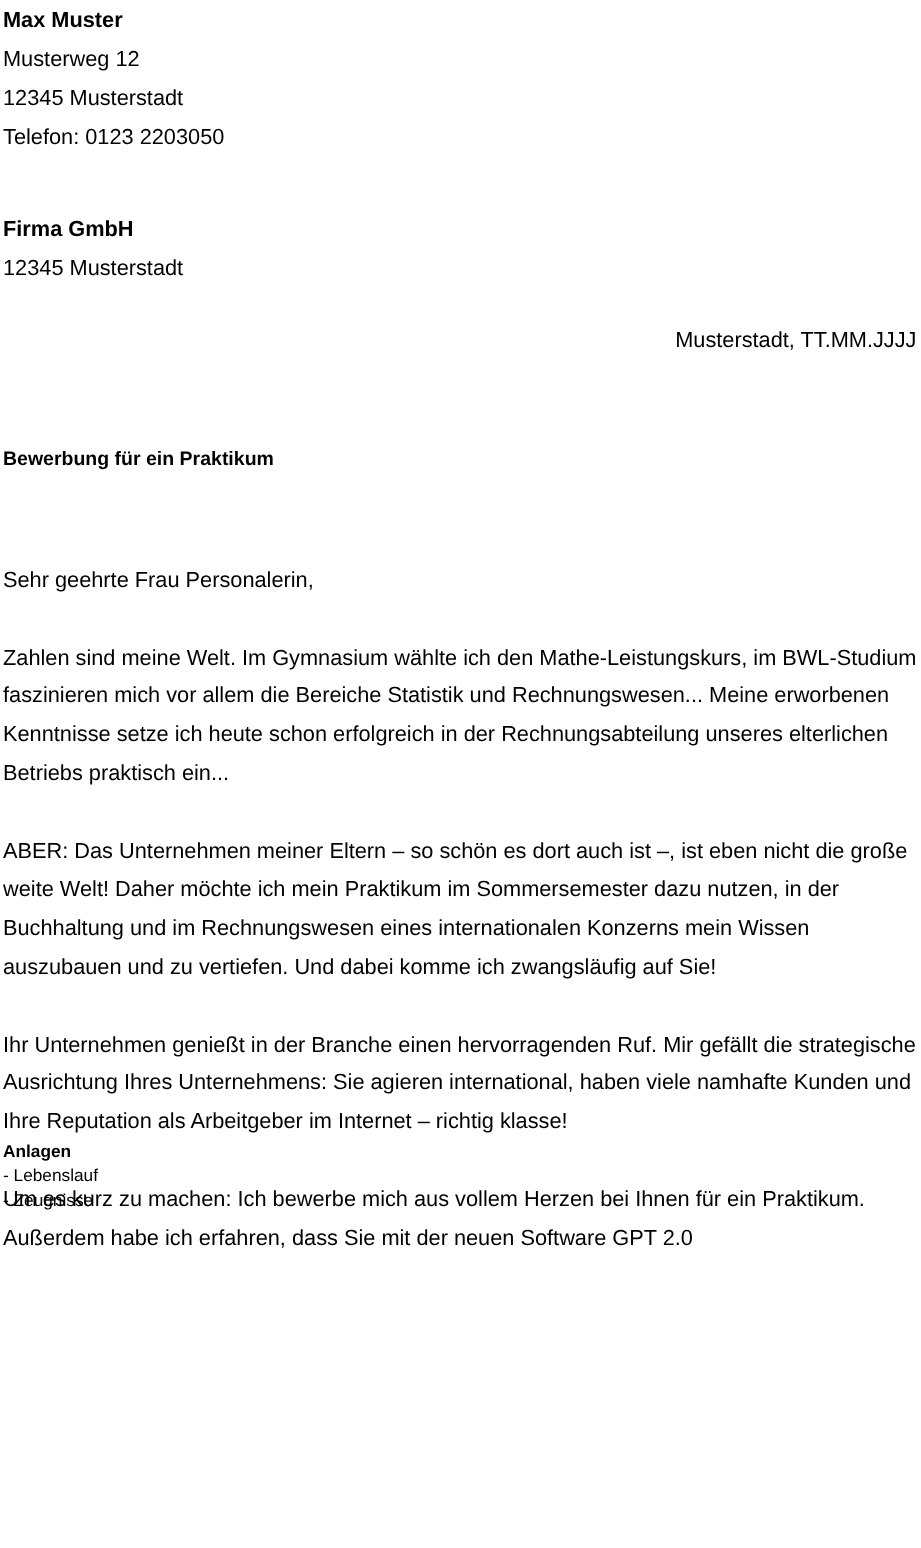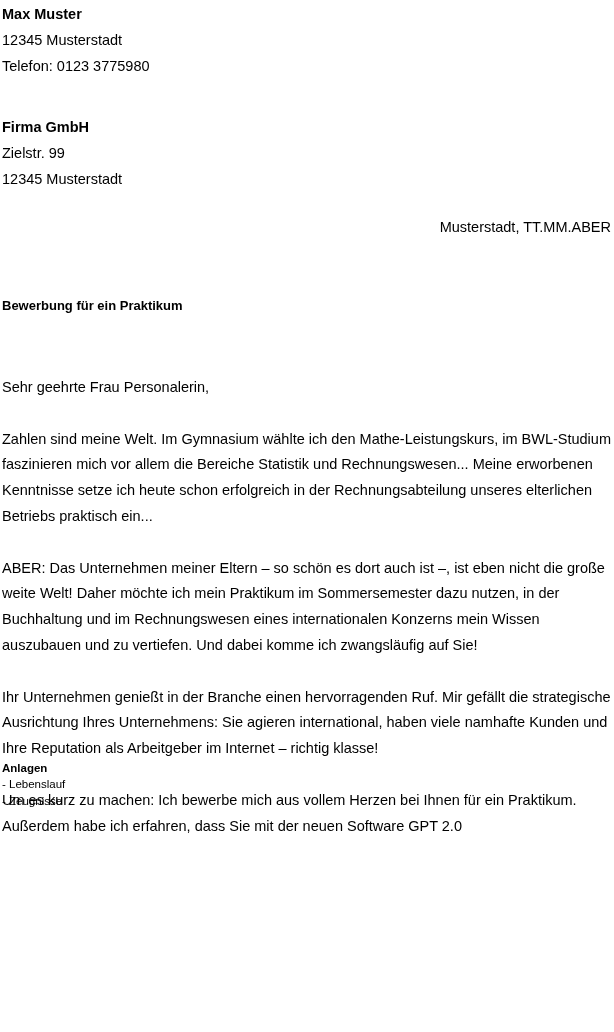--- a/index.html
+++ b/index.html
@@ -82,31 +82,31 @@
   }
   .attachments .att-item { white-space: pre; }
 </style>
 </head>
 <body>
 
 <div class="page">
 
   <div class="addr-block" id="sender-block">
     <div class="addr-line bold">Max Muster</div>
+    <div class="addr-line">Musterweg 12</div>
     <div class="addr-line">12345 Musterstadt</div>
-    <div class="addr-line">Telefon: 0123 3775980</div>
+    <div class="addr-line">Telefon: 0123 2203050</div>
   </div>
 
   <div class="addr-block" id="recipient-block">
     <div class="addr-line bold">Firma GmbH</div>
-    <div class="addr-line">Zielstr. 99</div>
     <div class="addr-line">12345 Musterstadt</div>
   </div>
 
-  <div class="date-line">Musterstadt, TT.MM.ABER</div>
+  <div class="date-line">Musterstadt, TT.MM.JJJJ</div>
 
   <div class="subject">Bewerbung für ein Praktikum</div>
 
   <div class="body-text">
     <p class="salutation">Sehr geehrte Frau Personalerin,</p>
     <p>Zahlen sind meine Welt. Im Gymnasium wählte ich den Mathe-Leistungskurs, im BWL-Studium faszinieren mich vor allem die Bereiche Statistik und Rechnungswesen... Meine erworbenen Kenntnisse setze ich heute schon erfolgreich in der Rechnungsabteilung unseres elterlichen Betriebs praktisch ein...</p>
     <p>ABER: Das Unternehmen meiner Eltern – so schön es dort auch ist –, ist eben nicht die große weite Welt! Daher möchte ich mein Praktikum im Sommersemester dazu nutzen, in der Buchhaltung und im Rechnungswesen eines internationalen Konzerns mein Wissen auszubauen und zu vertiefen. Und dabei komme ich zwangsläufig auf Sie!</p>
     <p>Ihr Unternehmen genießt in der Branche einen hervorragenden Ruf. Mir gefällt die strategische Ausrichtung Ihres Unternehmens: Sie agieren international, haben viele namhafte Kunden und Ihre Reputation als Arbeitgeber im Internet – richtig klasse!</p>
     <p>Um es kurz zu machen: Ich bewerbe mich aus vollem Herzen bei Ihnen für ein Praktikum. Außerdem habe ich erfahren, dass Sie mit der neuen Software GPT 2.0</p>
   </div>

